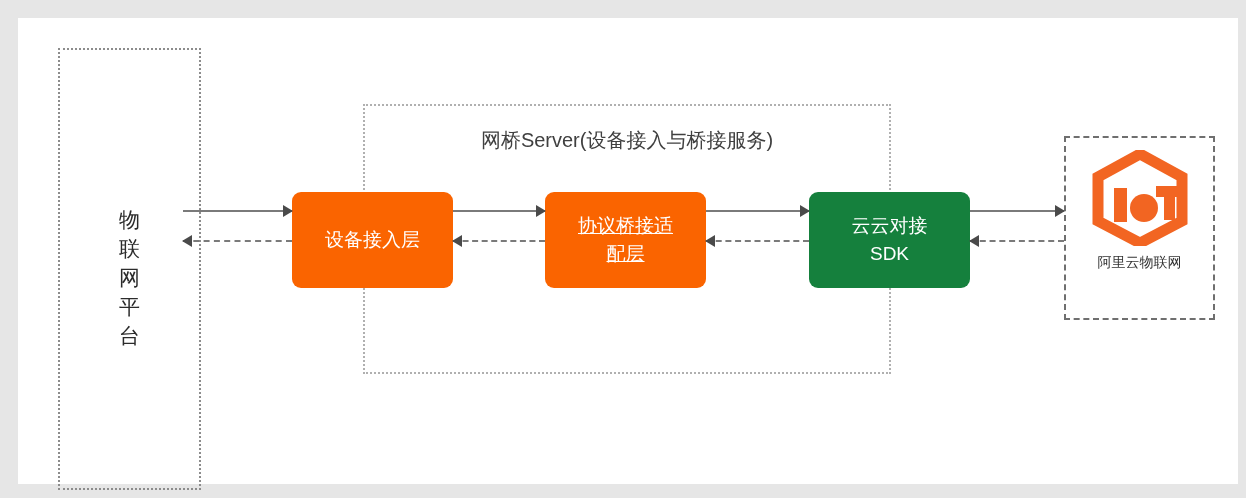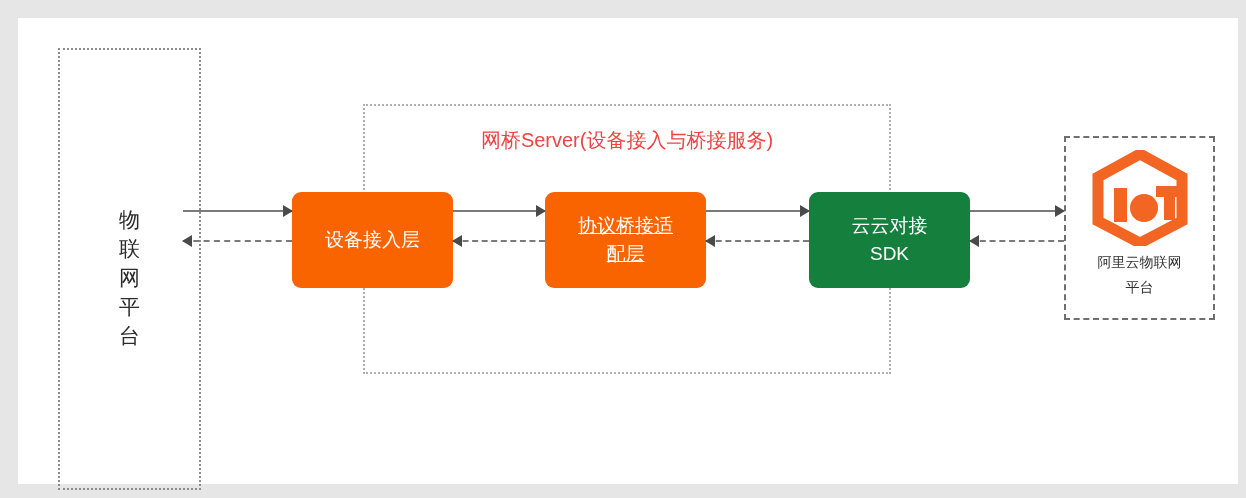--- a/index.html
+++ b/index.html
@@ -59,21 +59,21 @@
     border: 2px dotted #b0b0b0;
     box-sizing: border-box;
   }
   .bridge-title {
     position: absolute;
     left: 0;
     right: 0;
     top: 21px;
     text-align: center;
     font-size: 20px;
-    color: #ef4444;
+    color: #404040;
     font-weight: 500;
     white-space: nowrap;
   }
 
   
   .pbox {
     position: absolute;
     top: 174px;
     width: 161px;
     height: 96px;
@@ -201,21 +201,20 @@
     <div class="right-box">
       <svg class="logo-wrap" viewBox="0 0 100 96">
         <path d="M50 4 L92 27 L92 71 L50 93 L8 71 L8 27 Z" fill="none" stroke="#f26522" stroke-width="11" stroke-linejoin="miter"></path>
         <rect x="24" y="38" width="13" height="34" fill="#f26522"></rect>
         <circle cx="54" cy="58" r="14" fill="#f26522"></circle>
         <rect x="66" y="36" width="28" height="11" fill="#f26522"></rect>
         <rect x="74" y="36" width="11" height="34" fill="#f26522"></rect>
       </svg>
       <div class="right-label">
         <span>阿里云物联网</span>
-        <span>平台</span>
       </div>
     </div>
 
     <div class="conn" style="left:165px; top:192px; width:109px;">
       <div class="line-solid"></div>
       <div class="arrow-r"></div>
     </div>
     <div class="conn" style="left:165px; top:222px; width:109px;">
       <div class="line-dashed"></div>
       <div class="arrow-l"></div>

